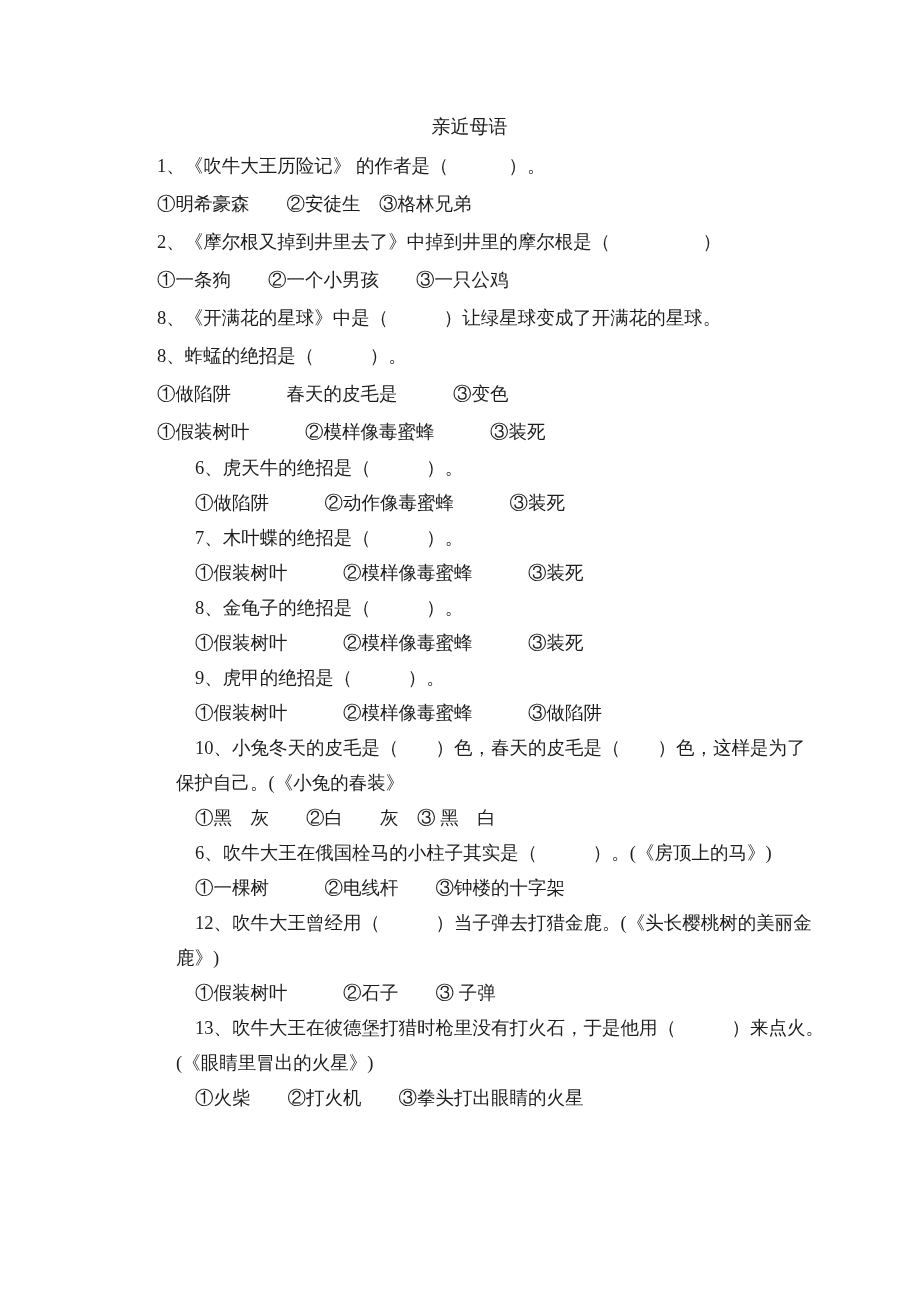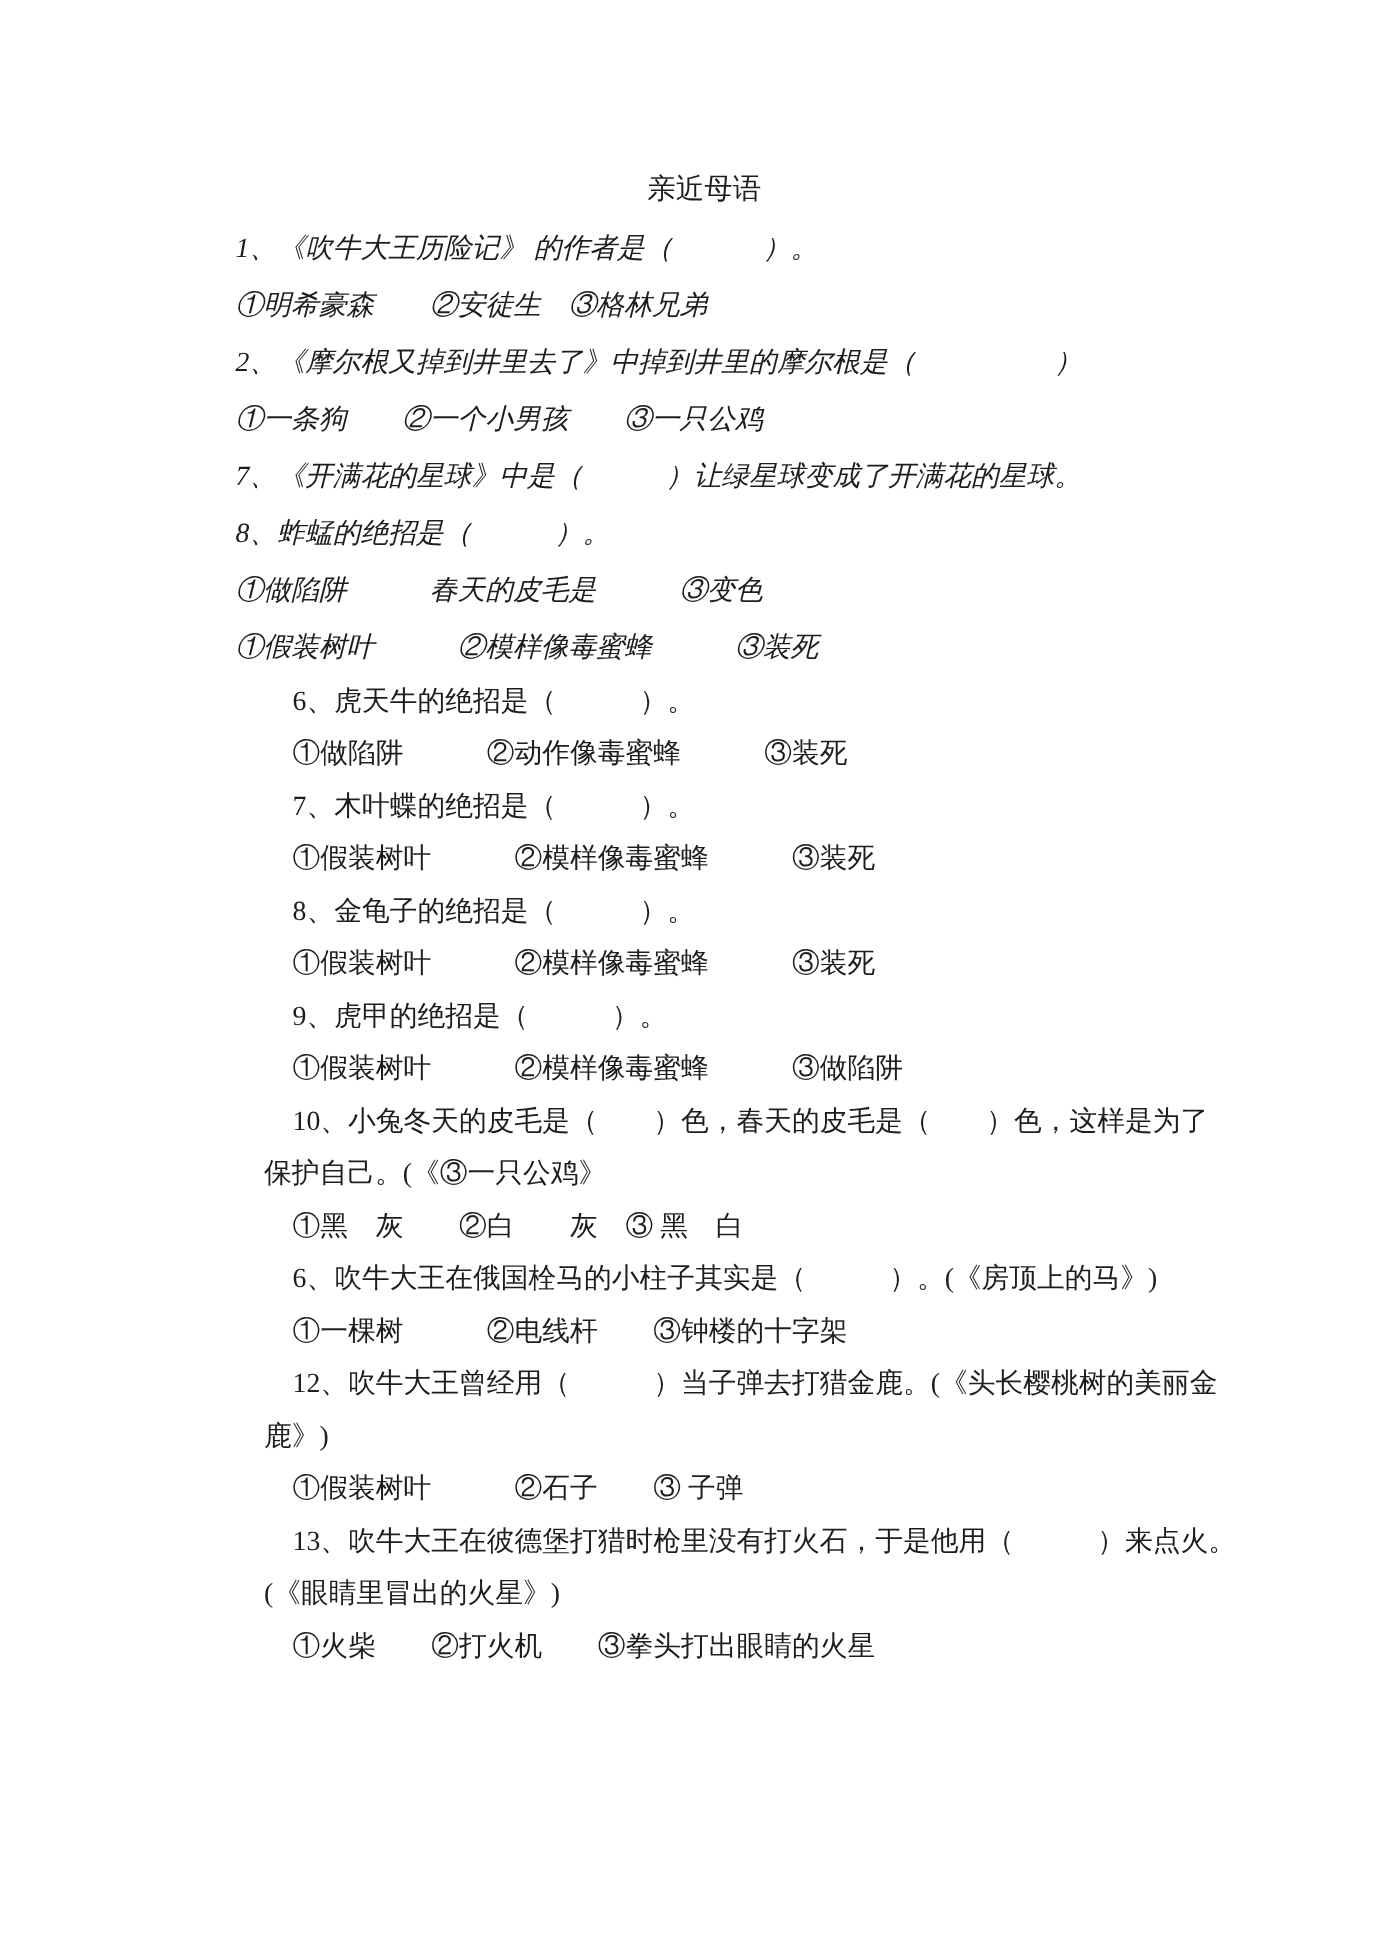--- a/index.html
+++ b/index.html
@@ -27,49 +27,49 @@
     line-height: 40px;
     text-align: center;
     font-size: 19px;
     white-space: pre;
   }
   .ln {
     font-size: 18.5px;
     white-space: pre;
     padding-left: 19px;
   }
-  .z38 { height: 38px; line-height: 38px; font-style: italic; }
+  .z38 { height: 38px; line-height: 38px; }
   .z35 { height: 35px; line-height: 35px; margin-left: 38px; }
   .cont { padding-left: 0; }
 </style>
 </head>
 <body>
 
 <div class="page">
   <div class="title">亲近母语</div>
 
   <div class="ln z38">1、《吹牛大王历险记》 的作者是（　　　 ）。</div>
   <div class="ln z38">①明希豪森　　②安徒生　③格林兄弟</div>
   <div class="ln z38">2、《摩尔根又掉到井里去了》中掉到井里的摩尔根是（　　　　　）</div>
   <div class="ln z38">①一条狗　　②一个小男孩　　③一只公鸡</div>
-  <div class="ln z38">7、《开满花的星球》中是（　　　）让绿星球变成了开满花的星球。</div>
+  <div class="ln z38">8、《开满花的星球》中是（　　　）让绿星球变成了开满花的星球。</div>
   <div class="ln z38">8、蚱蜢的绝招是（　　　）。</div>
   <div class="ln z38">①做陷阱　　　春天的皮毛是　　　③变色</div>
   <div class="ln z38">①假装树叶　　　②模样像毒蜜蜂　　　③装死</div>
 
   <div class="ln z35">6、虎天牛的绝招是（　　　）。</div>
   <div class="ln z35">①做陷阱　　　②动作像毒蜜蜂　　　③装死</div>
   <div class="ln z35">7、木叶蝶的绝招是（　　　）。</div>
   <div class="ln z35">①假装树叶　　　②模样像毒蜜蜂　　　③装死</div>
   <div class="ln z35">8、金龟子的绝招是（　　　）。</div>
   <div class="ln z35">①假装树叶　　　②模样像毒蜜蜂　　　③装死</div>
   <div class="ln z35">9、虎甲的绝招是（　　　）。</div>
   <div class="ln z35">①假装树叶　　　②模样像毒蜜蜂　　　③做陷阱</div>
   <div class="ln z35">10、小兔冬天的皮毛是（　　）色，春天的皮毛是（　　）色，这样是为了</div>
-  <div class="ln z35 cont">保护自己。(《③一只公鸡》</div>
+  <div class="ln z35 cont">保护自己。(《小兔的春装》</div>
   <div class="ln z35">①黑　灰　　②白　　灰　③ 黑　白</div>
   <div class="ln z35">6、吹牛大王在俄国栓马的小柱子其实是（　　　）。(《房顶上的马》)</div>
   <div class="ln z35">①一棵树　　　②电线杆　　③钟楼的十字架</div>
   <div class="ln z35">12、吹牛大王曾经用（　　　）当子弹去打猎金鹿。(《头长樱桃树的美丽金</div>
   <div class="ln z35 cont">鹿》)</div>
   <div class="ln z35">①假装树叶　　　②石子　　③ 子弹</div>
   <div class="ln z35">13、吹牛大王在彼德堡打猎时枪里没有打火石，于是他用（　　　）来点火。</div>
   <div class="ln z35 cont">(《眼睛里冒出的火星》)</div>
   <div class="ln z35">①火柴　　②打火机　　③拳头打出眼睛的火星</div>
 </div>

